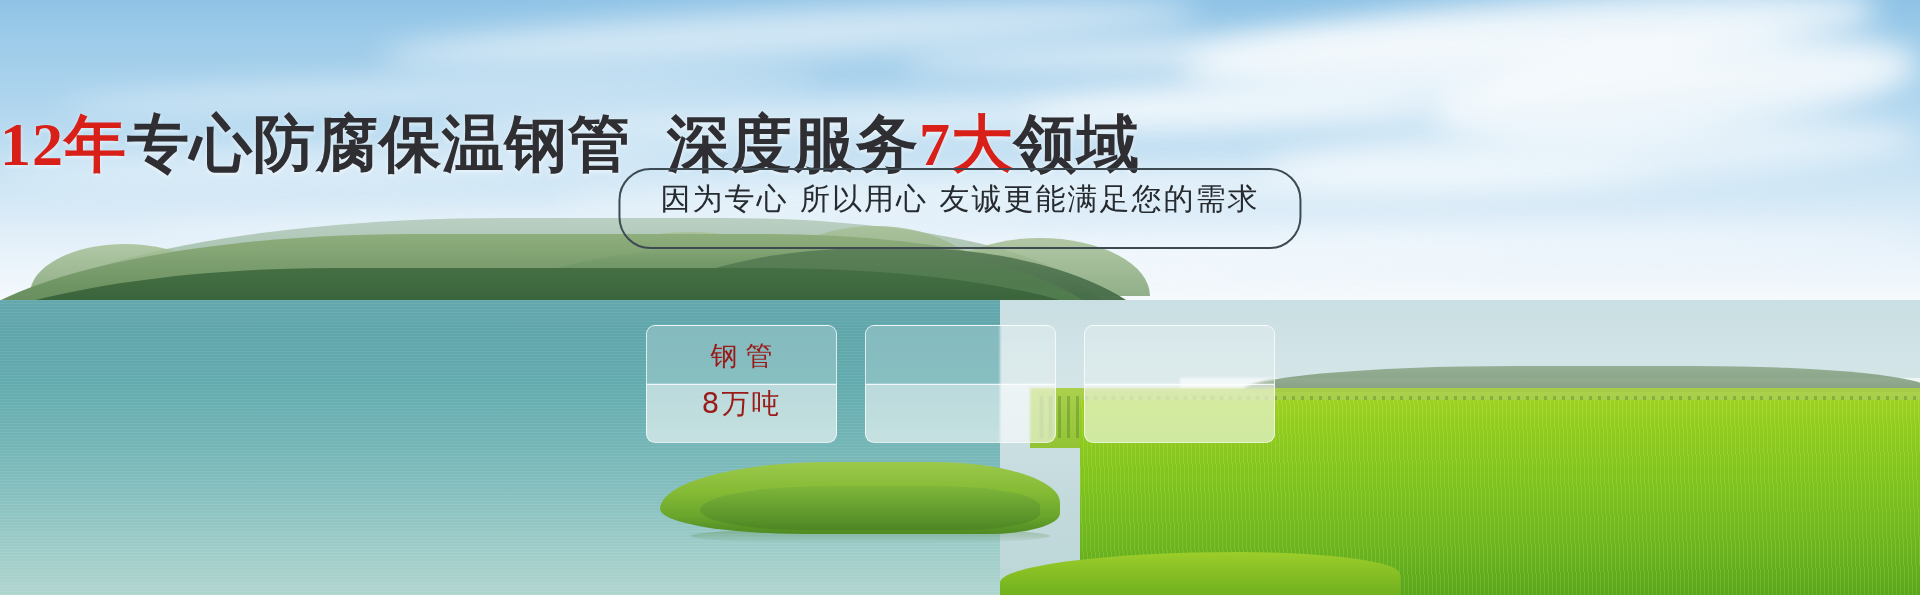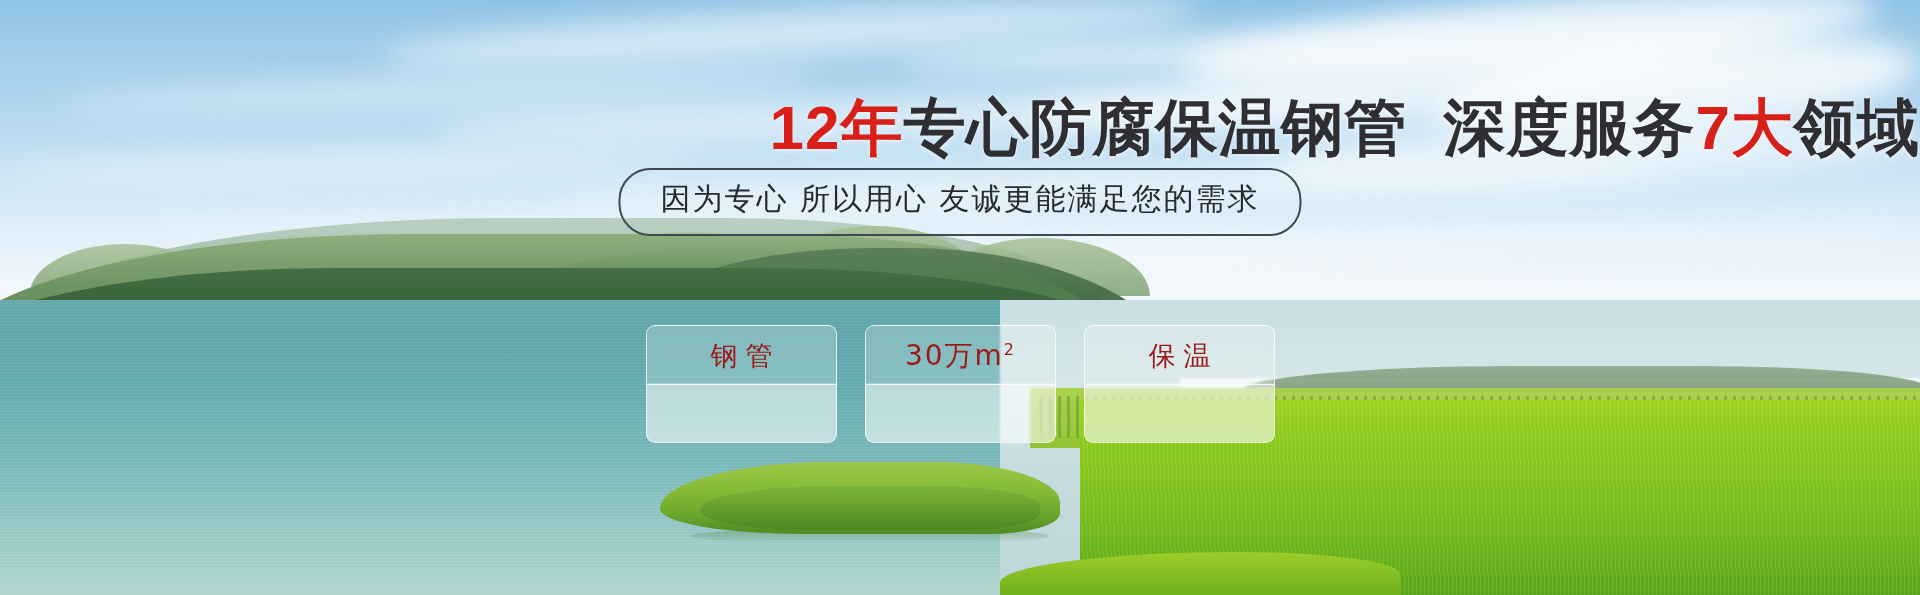--- a/index.html
+++ b/index.html
@@ -187,36 +187,36 @@
   .p1{ left:150px; top:256px; width:180px; height:34px;}
   .p2{ left:290px; top:262px; width:150px; height:28px;}
   .p3{ left:400px; top:252px; width:200px; height:42px;}
   .p4{ left:560px; top:232px; width:260px; height:62px;}
   .p5{ left:760px; top:226px; width:230px; height:70px;}
   .p6{ left:930px; top:238px; width:220px; height:58px;}
   .p7{ left:30px;  top:244px; width:190px; height:50px;}
 
   
   .headline{
-    position:absolute; left:0; top:86px; width:1920px;
-    text-align:right;
-    font-family:Liberation Sans, sans-serif;
+    position:absolute; left:0; top:102px; width:1920px;
+    text-align:left;
+    font-family:Liberation Serif, serif;
     font-size:62px; font-weight:bold; letter-spacing:1px;
     white-space:nowrap;
     text-shadow:0 2px 4px rgba(255,255,255,.55);
   }
   .hl-red{ color:#d81f18; }
   .hl-dark{ color:#2f2f33; }
   .hl-gap{ display:inline-block; width:36px; }
 
   
   .pill{
     position:absolute; left:50%; transform:translateX(-50%);
     top:168px;
-    padding:9px 40px 14px;
+    padding:9px 40px 27px;
     border:2px solid #3d4a52;
     border-radius:32px;
     font-size:30px; font-weight:normal; color:#262b30;
     letter-spacing:2px; white-space:nowrap;
     font-family:"DejaVu Sans","Liberation Sans",sans-serif;
   }
 
   
   .cards{
     position:absolute; top:325px; left:646px; width:630px; height:118px;
@@ -304,27 +304,26 @@
     <span class="hl-red">12年</span><span class="hl-dark">专心防腐保温钢管</span><span class="hl-gap"></span><span class="hl-dark">深度服务</span><span class="hl-red">7大</span><span class="hl-dark">领域</span>
   </div>
 
   <div class="pill">因为专心 所以用心  友诚更能满足您的需求</div>
 
   <div class="cards">
 
     <div class="card">
       <div class="ctitle">钢管</div>
       <div class="divider"></div>
+      <div class="cvalue"><span>8万吨</span></div>
     </div>
 
     <div class="card">
       <div class="divider"></div>
-      <div class="cvalue"><span>30万m</span><sup>2</sup></div>
     </div>
 
     <div class="card">
-      <div class="ctitle">保温</div>
       <div class="divider"></div>
     </div>
 
   </div>
 
 </div>
 
 </body></html>

